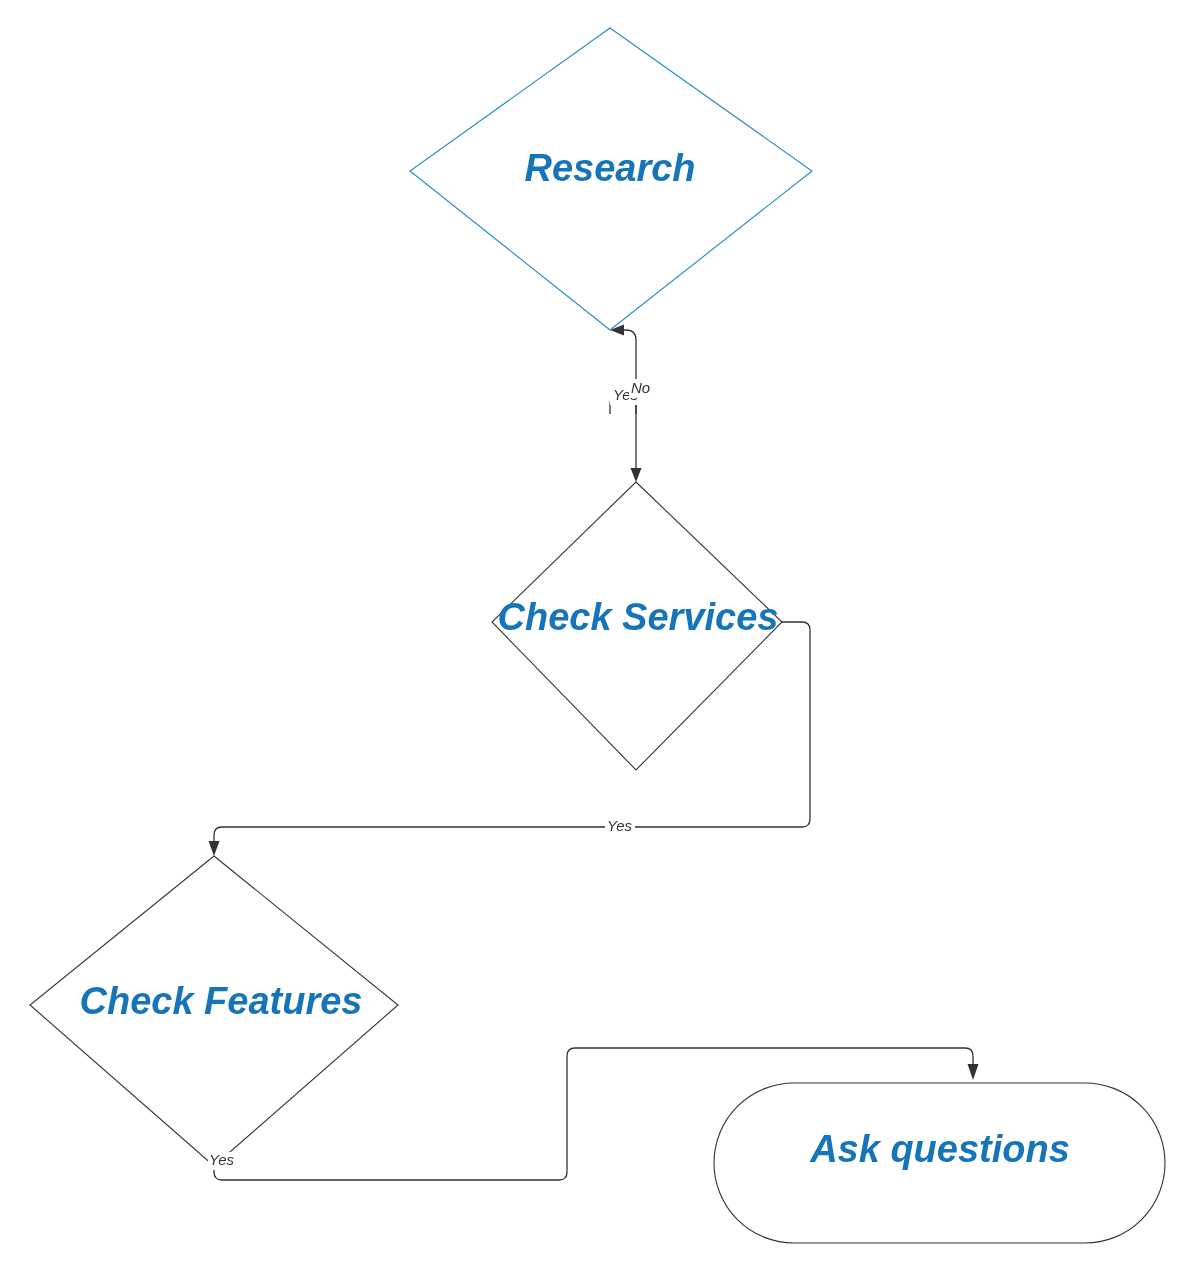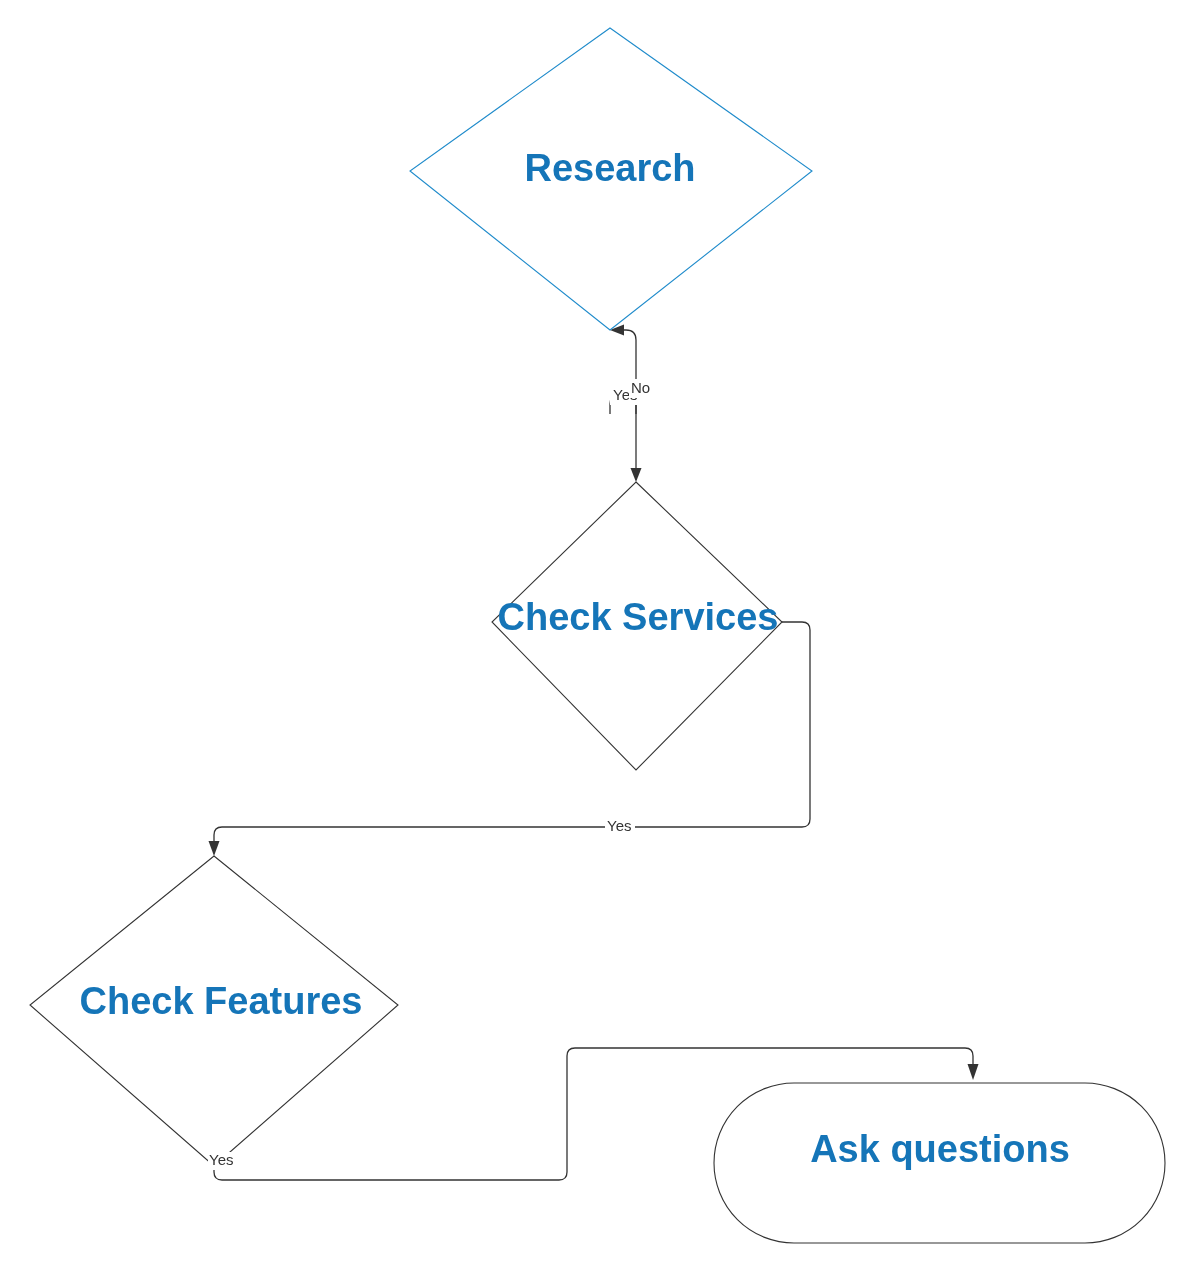--- a/index.html
+++ b/index.html
@@ -14,20 +14,21 @@
     font-family: "Liberation Sans", sans-serif;
     overflow: hidden;
     position: relative;
   }
   #diagram-root {
     position: absolute;
     top: 0;
     left: 0;
     width: 1191px;
     height: 1261px;
+    font-style: italic;
   }
   svg#flowchart-svg {
     display: block;
     width: 1191px;
     height: 1261px;
   }
   .node-shape {
     fill: #ffffff;
   }
   .node-shape.accent {

